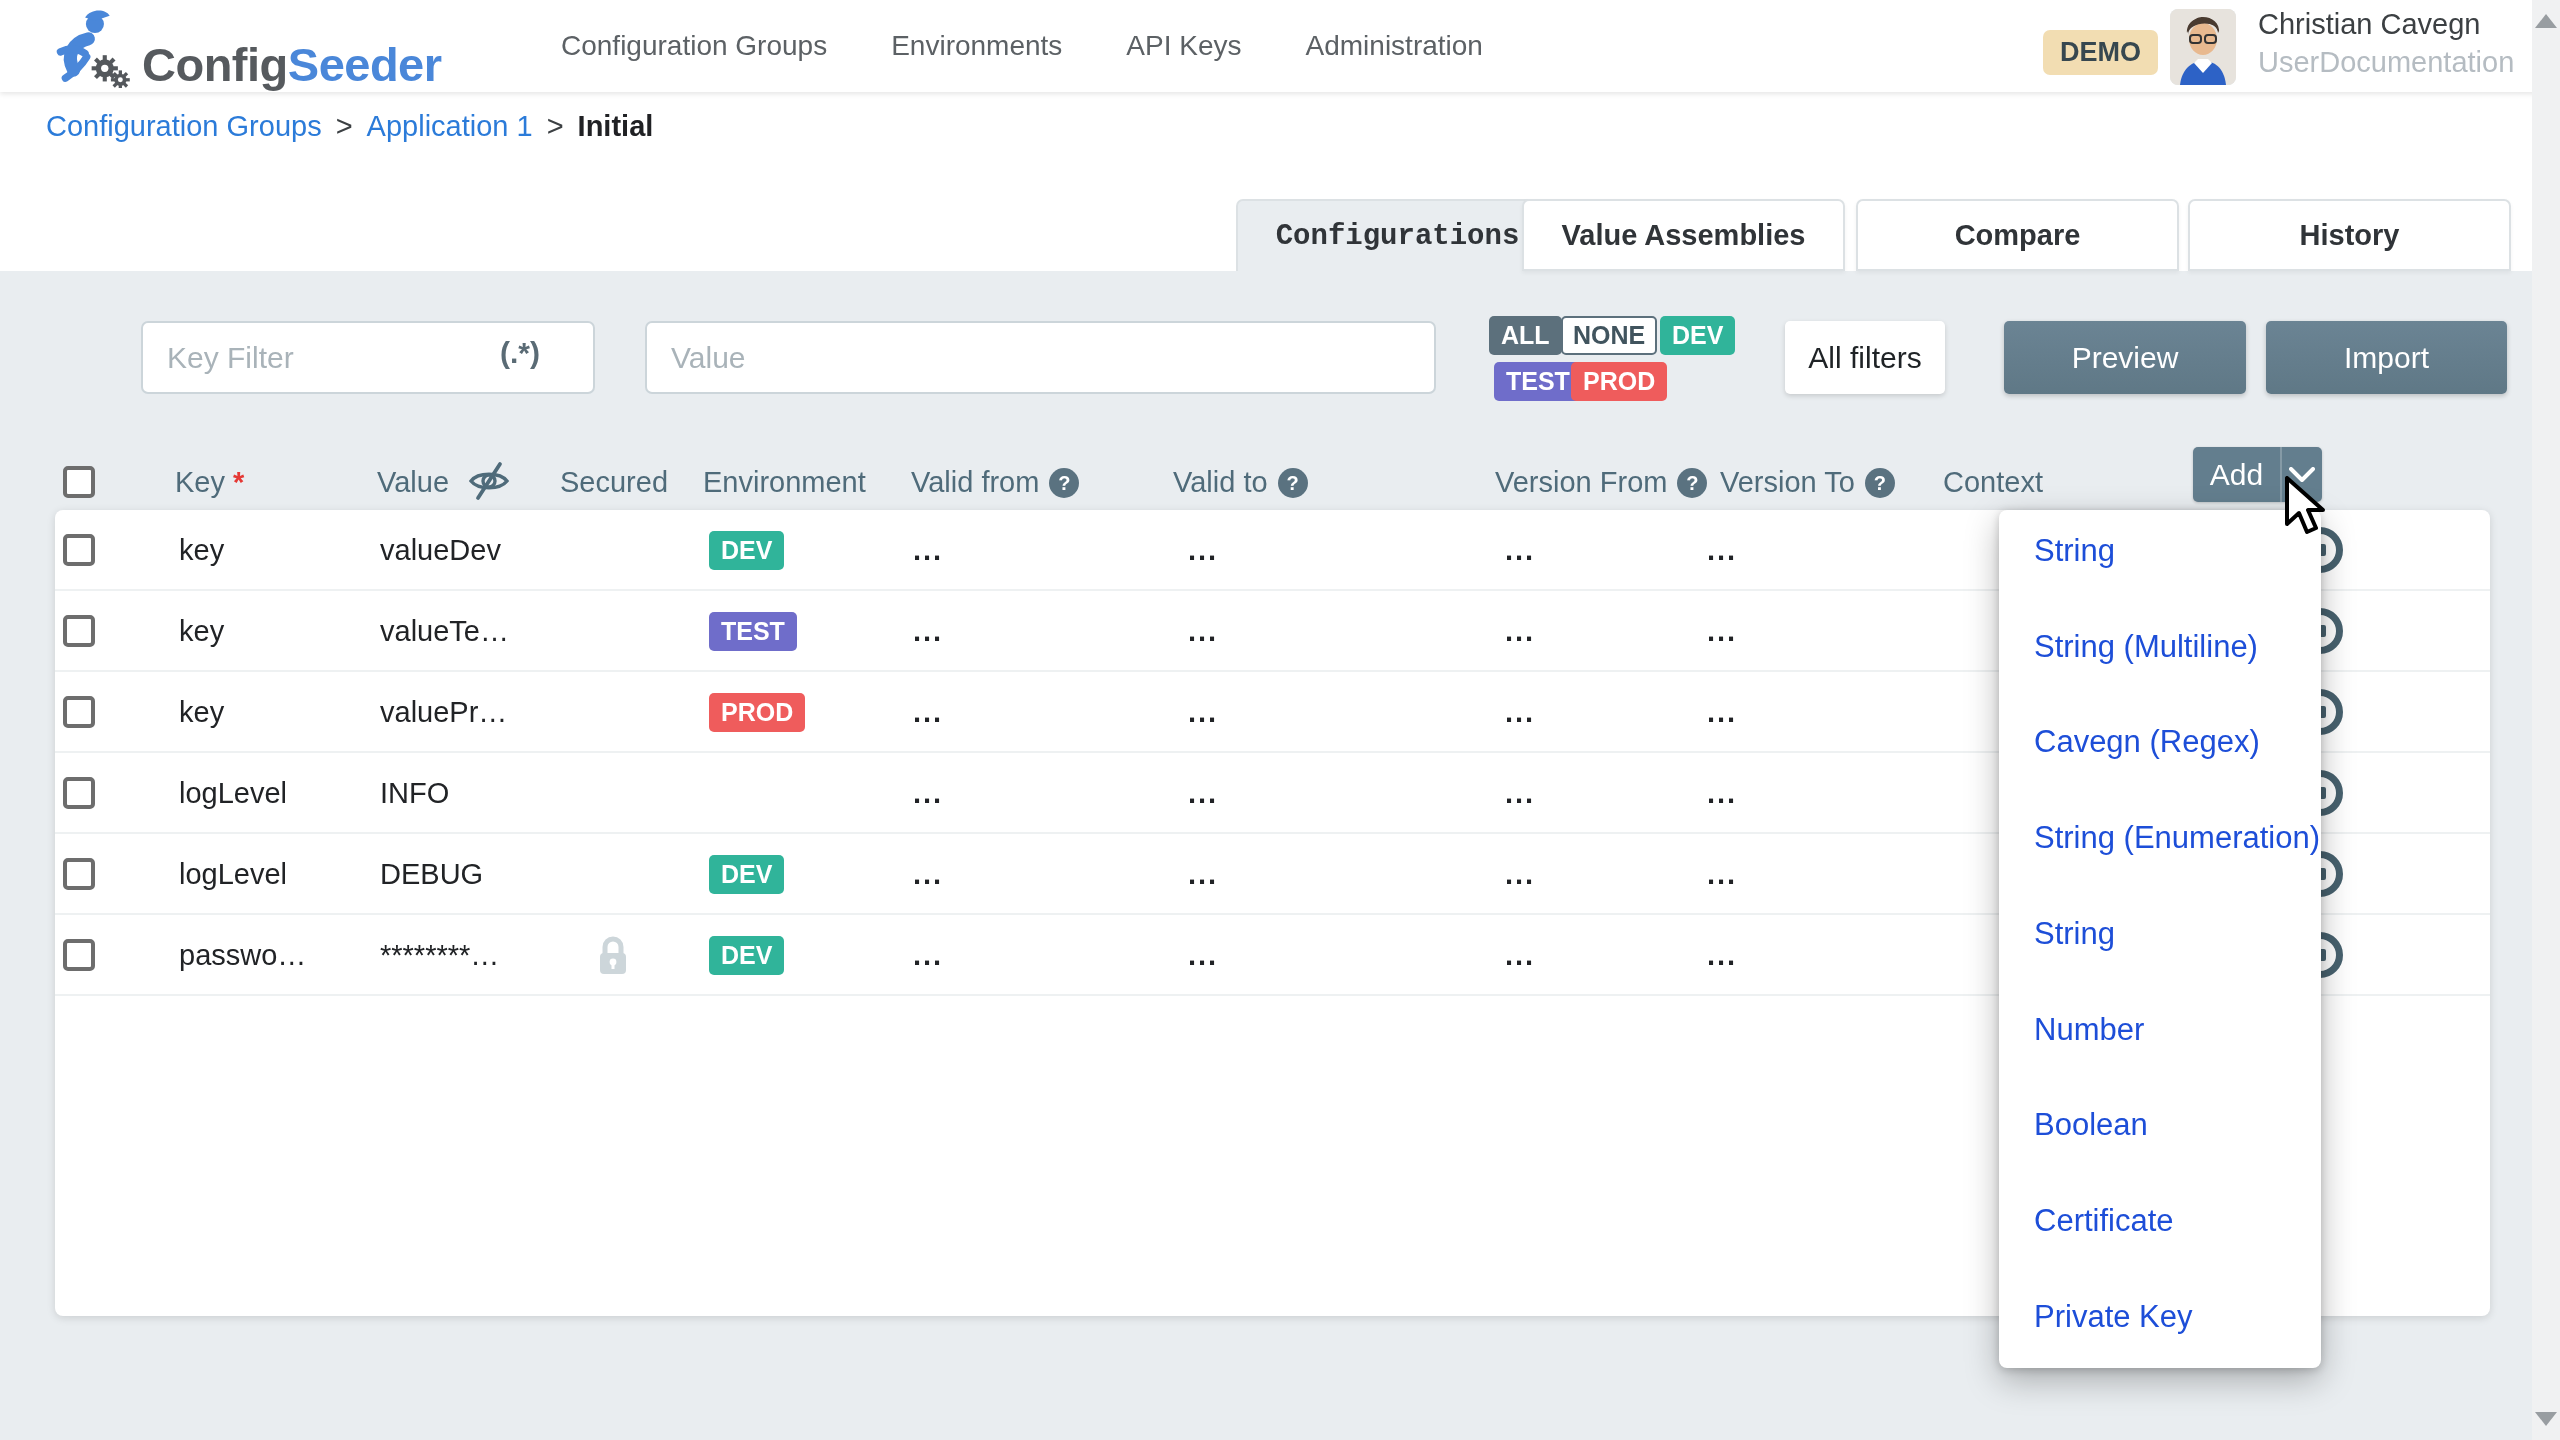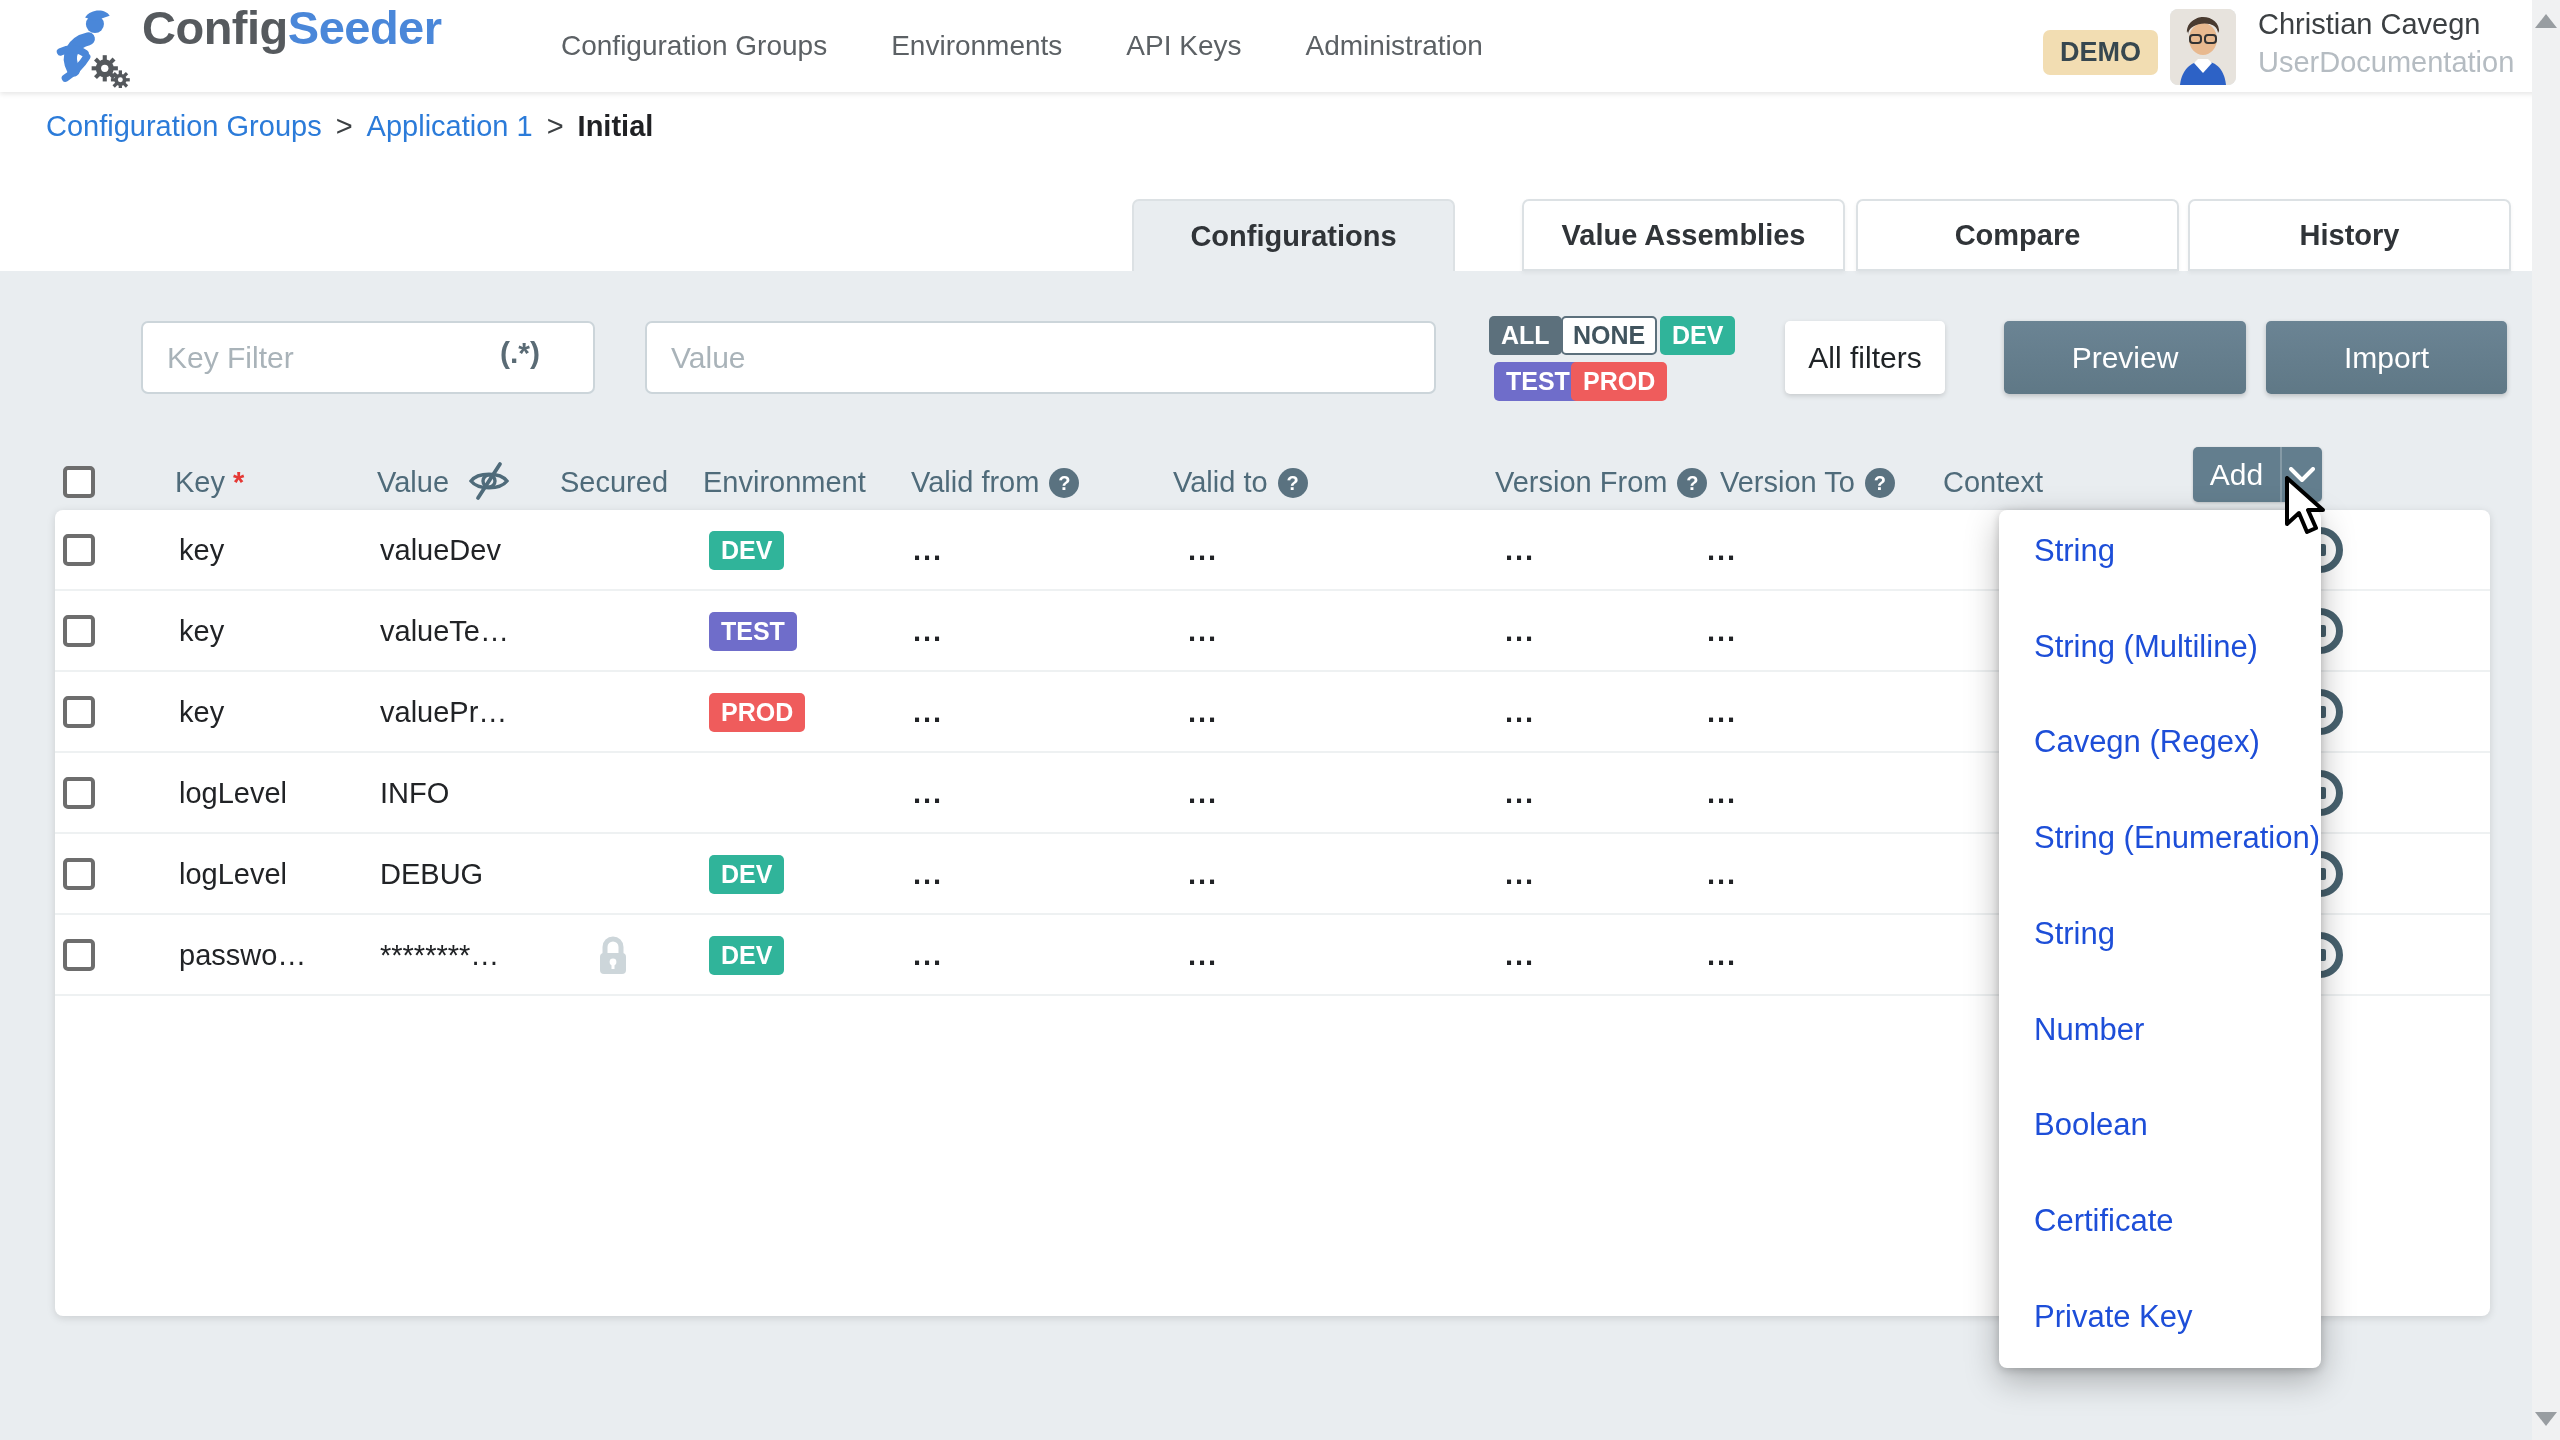--- a/index.html
+++ b/index.html
@@ -2,21 +2,21 @@
 <html><head>
 <meta charset="utf-8">
 <style>
   html,body{margin:0;padding:0;background:#e9edf0;}
   *{box-sizing:border-box;font-family:"Liberation Sans",sans-serif;}
   #page{position:relative;width:2560px;height:1440px;background:#e9edf0;overflow:hidden;}
 
   
   .navbar{position:absolute;left:0;top:0;width:2560px;height:92px;background:#fff;box-shadow:0 2px 5px rgba(0,0,0,.10);z-index:5;}
   .logo{position:absolute;left:46px;top:6px;width:88px;height:82px;}
-  .brand{position:absolute;left:142px;top:0;height:92px;display:flex;align-items:flex-start;font-size:47px;font-weight:700;letter-spacing:-0.5px;}
+  .brand{position:absolute;left:142px;top:0;height:92px;display:flex;align-items:flex-end;font-size:47px;font-weight:700;letter-spacing:-0.5px;}
   .brand .b1{color:#565a5e;}
   .brand .b2{color:#4a87d9;}
   .navlinks{position:absolute;left:561px;top:0;height:92px;display:flex;align-items:center;gap:64px;}
   .navlink{font-size:28px;color:#5c6165;cursor:pointer;white-space:nowrap;}
   .demo-badge{position:absolute;left:2043px;top:30px;background:#f2ddb2;color:#37474f;font-weight:700;font-size:27px;padding:7px 17px;border-radius:7px;}
   .avatar{position:absolute;left:2170px;top:9px;width:66px;height:76px;border-radius:8px;overflow:hidden;background:#dfe6ea;}
   .user-name{position:absolute;left:2258px;top:8px;font-size:29px;color:#3c4043;}
   .user-tenant{position:absolute;left:2258px;top:46px;font-size:29px;color:#b5bcc2;}
 
   
@@ -159,21 +159,21 @@
 
   <div class="strip">
     <div class="breadcrumb" id="breadcrumb">
         <span class="crumb-link">Configuration Groups</span>
         <span class="crumb-sep">&gt;</span>
         <span class="crumb-link">Application 1</span>
         <span class="crumb-sep">&gt;</span>
         <span class="crumb-current">Initial</span>
       </div>
     <div id="tabs">
-        <div class="tab active" style="left: 1132px;">Configurations</div>
+        <div class="tab active" style="left: 1236px; font-family: Liberation Mono, monospace;">Configurations</div>
         <div class="tab" style="left: 1522px;">Value Assemblies</div>
         <div class="tab" style="left: 1856px;">Compare</div>
         <div class="tab" style="left: 2188px;">History</div>
       </div>
   </div>
 
   <input class="finput" id="keyfilter" placeholder="Key Filter" style="">
   <span class="regex-hint">(.*)</span>
   <input class="finput" id="valuefilter" placeholder="Value" style="">
   <div id="envbadges">

